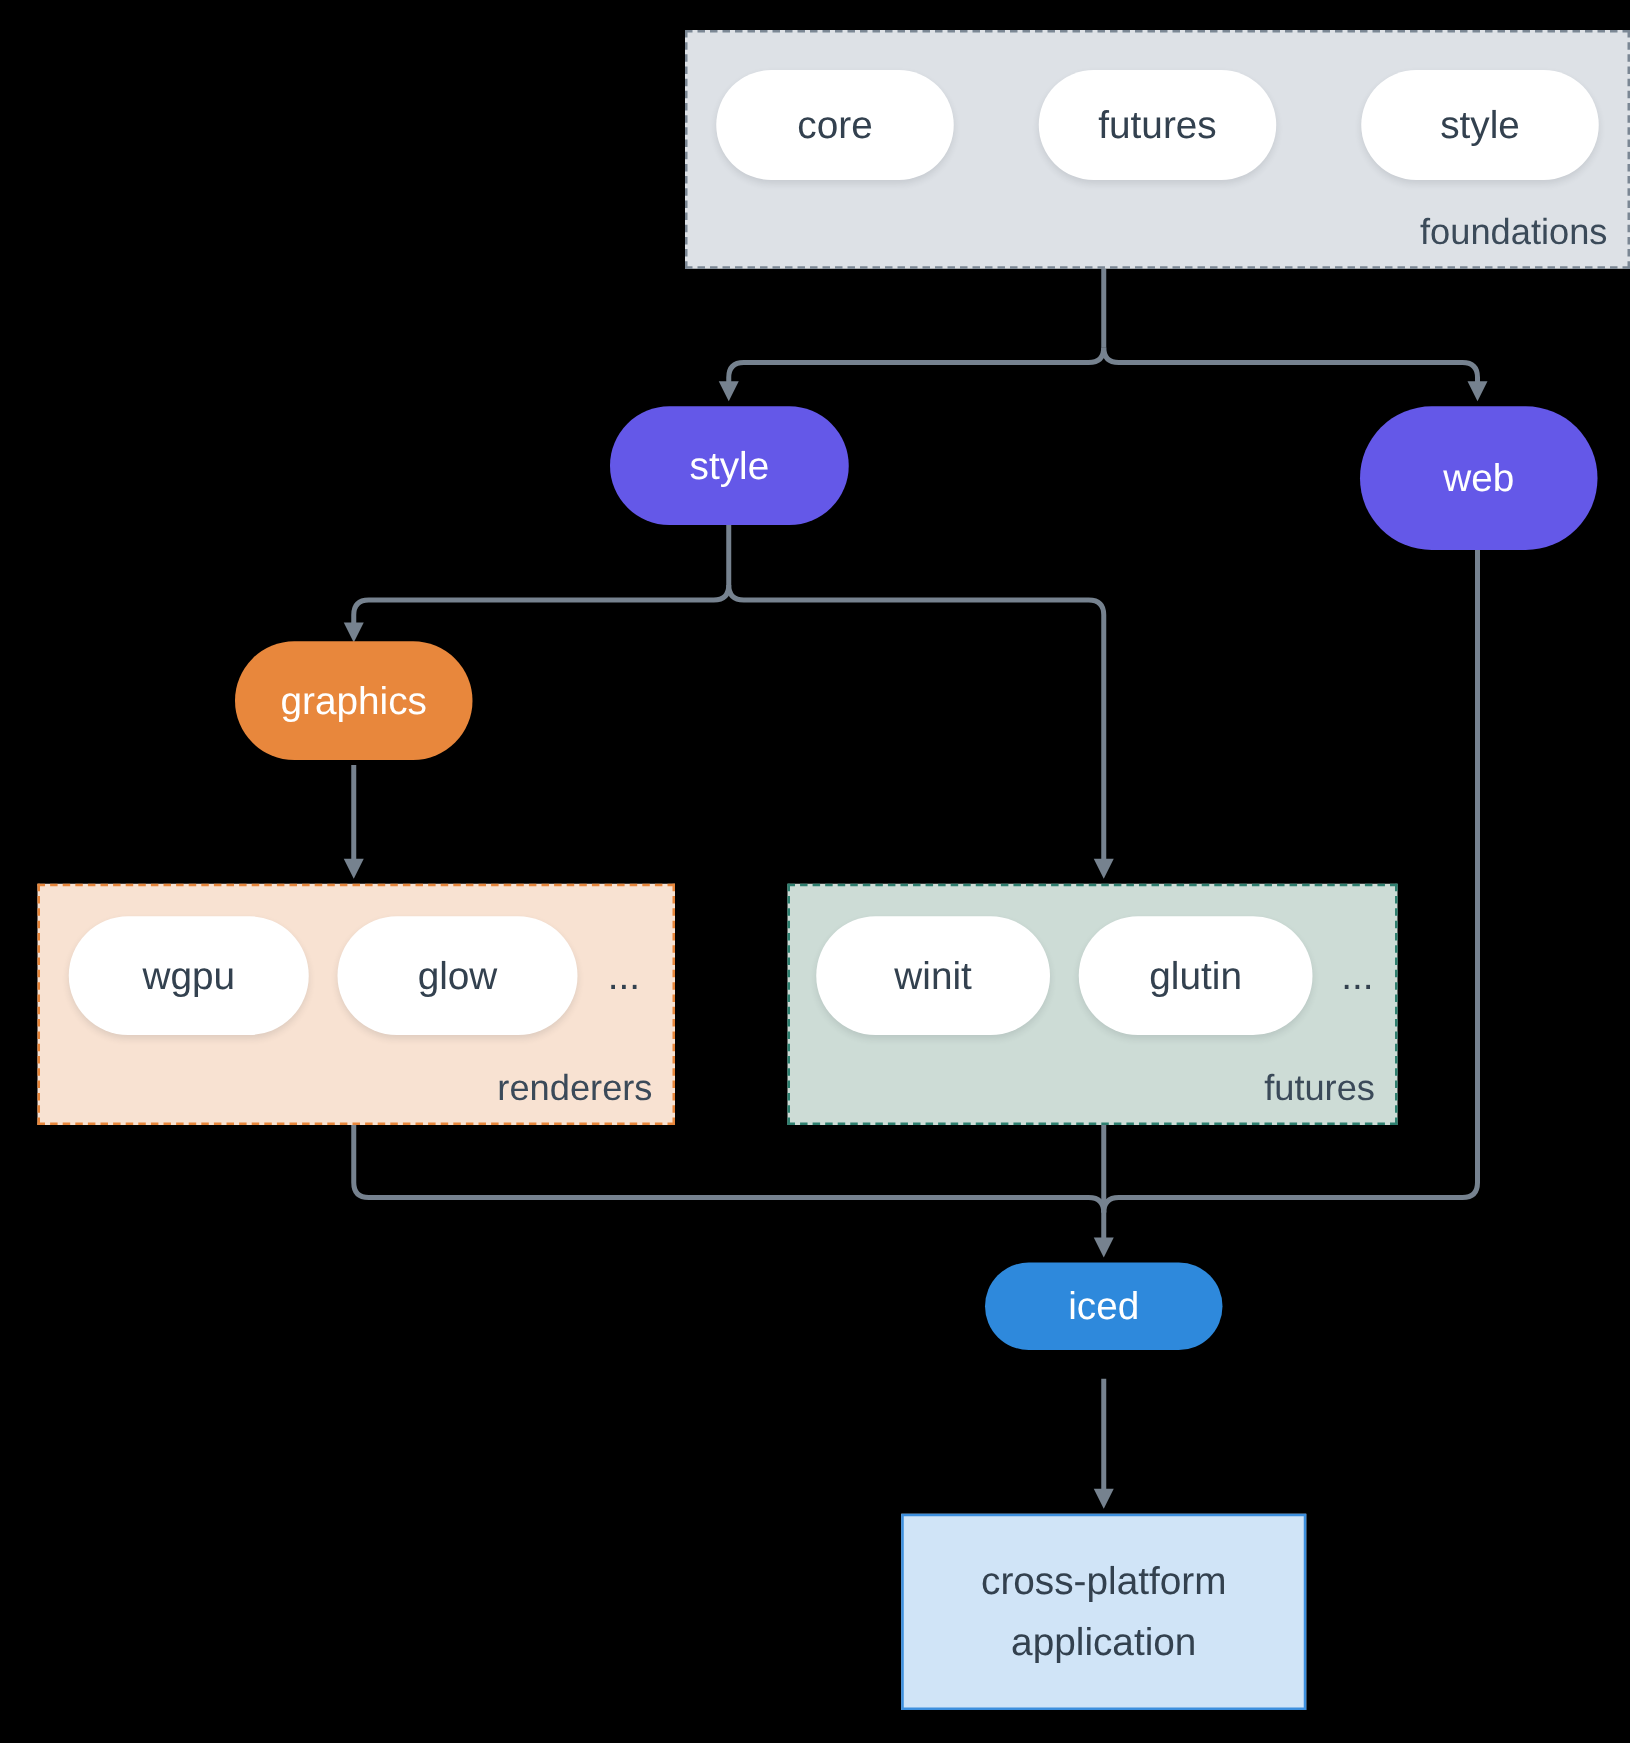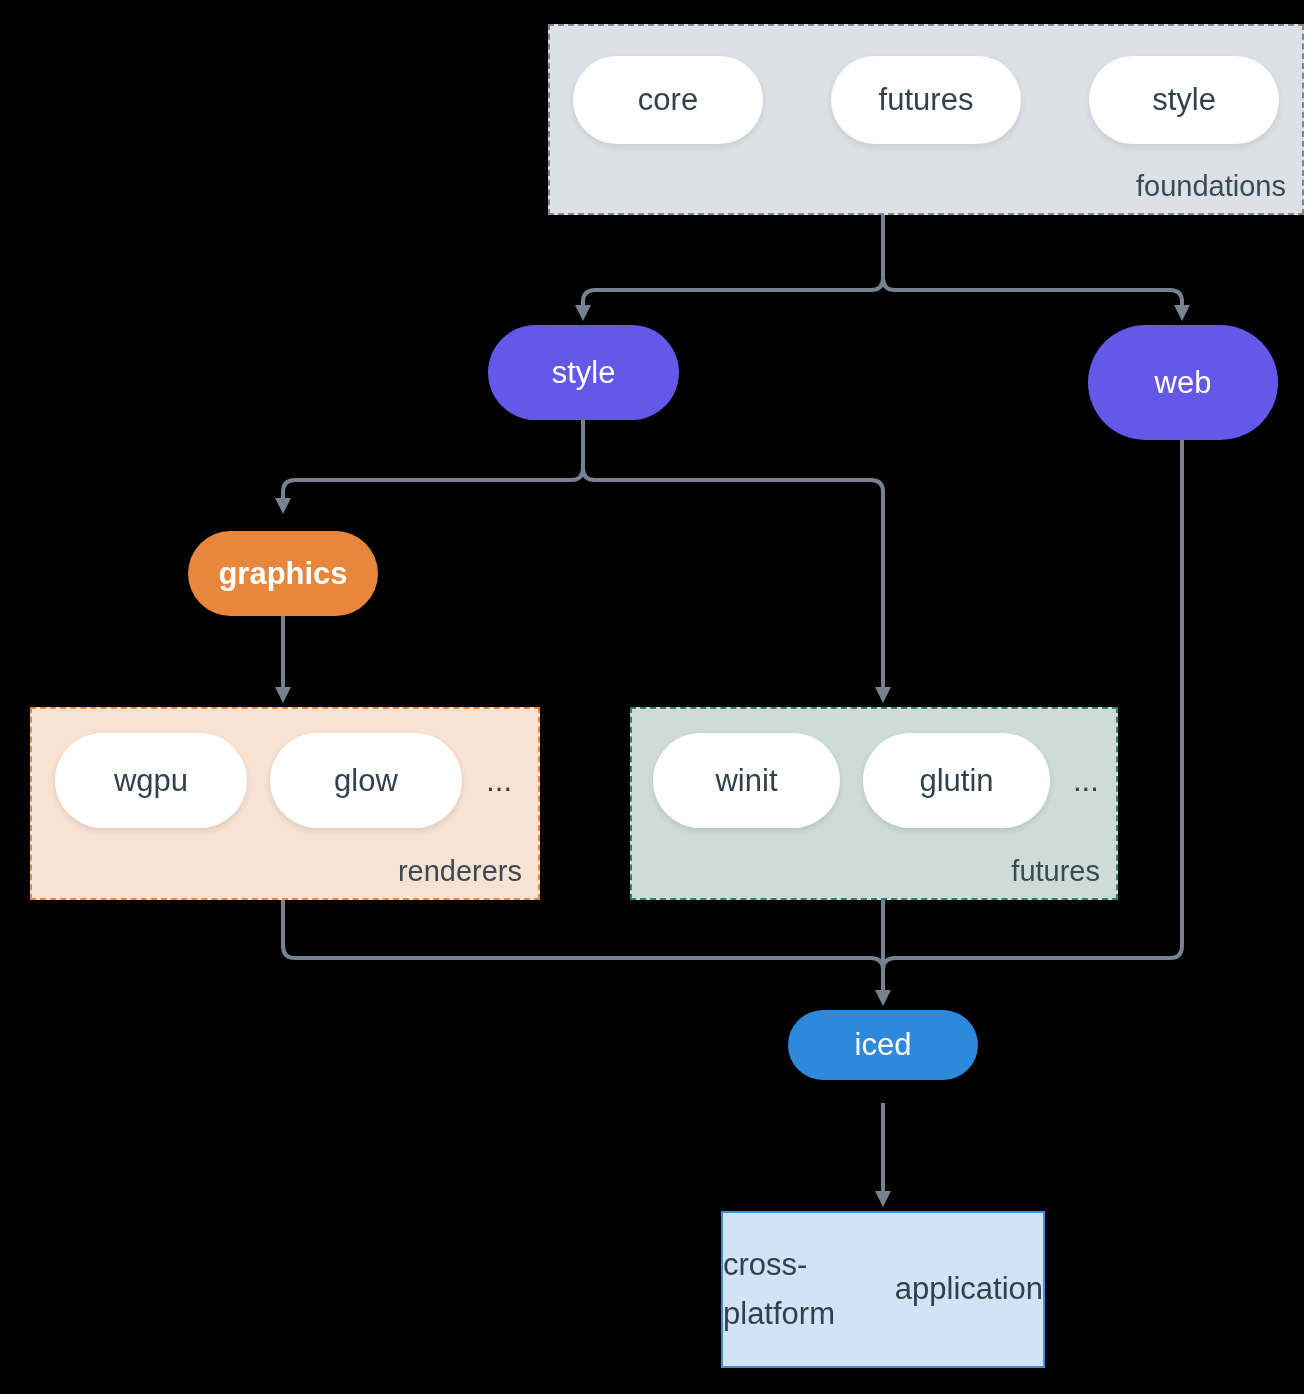--- a/index.html
+++ b/index.html
@@ -37,27 +37,27 @@
   #foundations .pill { width:190px; height:88px; }
   #renderers .pill   { width:192px; height:95px; }
   #shells .pill      { width:187px; height:95px; }
 
   .ellipsis { margin-left:auto; padding-right:6px; font-size:31px; color:var(--pill-text-dark); }
 
   .node { position:absolute; border-radius:999px; color:var(--pill-text-light,#fff);
           display:flex; align-items:center; justify-content:center; font-size:31px; }
   #native   { left:488px;  top:325px;  width:191px; height:95px; background:var(--purple); }
   #web      { left:1088px; top:325px;  width:190px; height:115px; background:var(--purple); }
-  #graphics { left:188px;  top:531px;  width:190px; height:85px; background:var(--orange);font-weight:bold; }
+  #graphics { left:188px;  top:513px;  width:190px; height:95px; background:var(--orange); }
   #iced     { left:788px;  top:1010px; width:190px; height:70px; background:var(--blue); }
 
   #app { position:absolute; left:721px; top:1211px; width:324px; height:157px;
          background:var(--app-fill); border:2px solid var(--app-border);
          color:var(--pill-text-dark); font-size:31px; line-height:1.55;
-         display:flex; flex-direction:row; align-items:center; justify-content:center; }
+         display:flex; flex-direction:column; align-items:center; justify-content:center; }
 </style>
 </head>
 <body>
 
 <div id="canvas">
 
   <svg class="connectors" viewBox="0 0 1304 1394">
     <path d="M883 215 V278"></path>
     <path d="M583 308 V302 Q583 290 595 290 H871 Q883 290 883 278"></path>
     <path d="M1182 308 V302 Q1182 290 1170 290 H895 Q883 290 883 278"></path>

